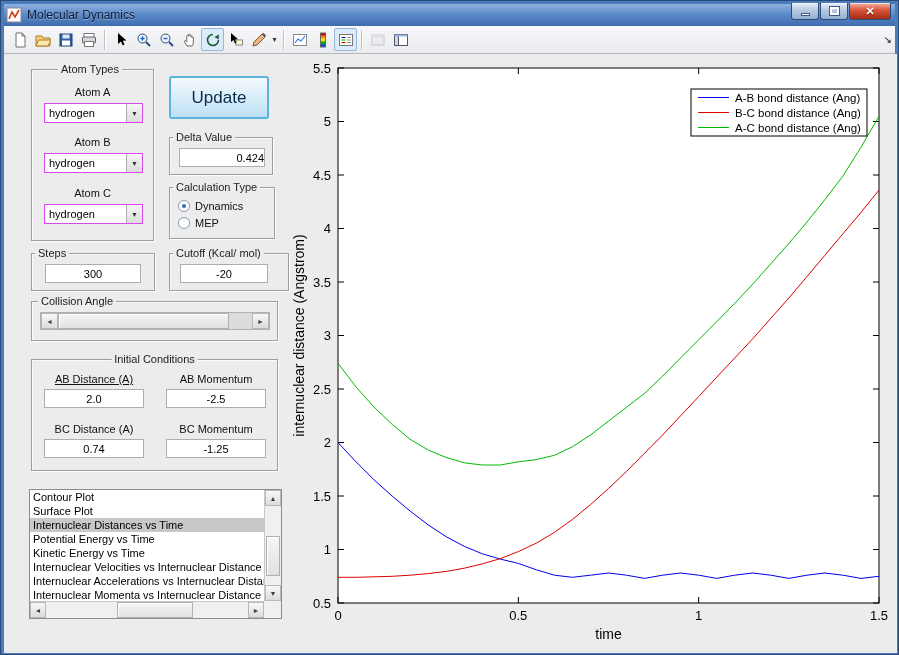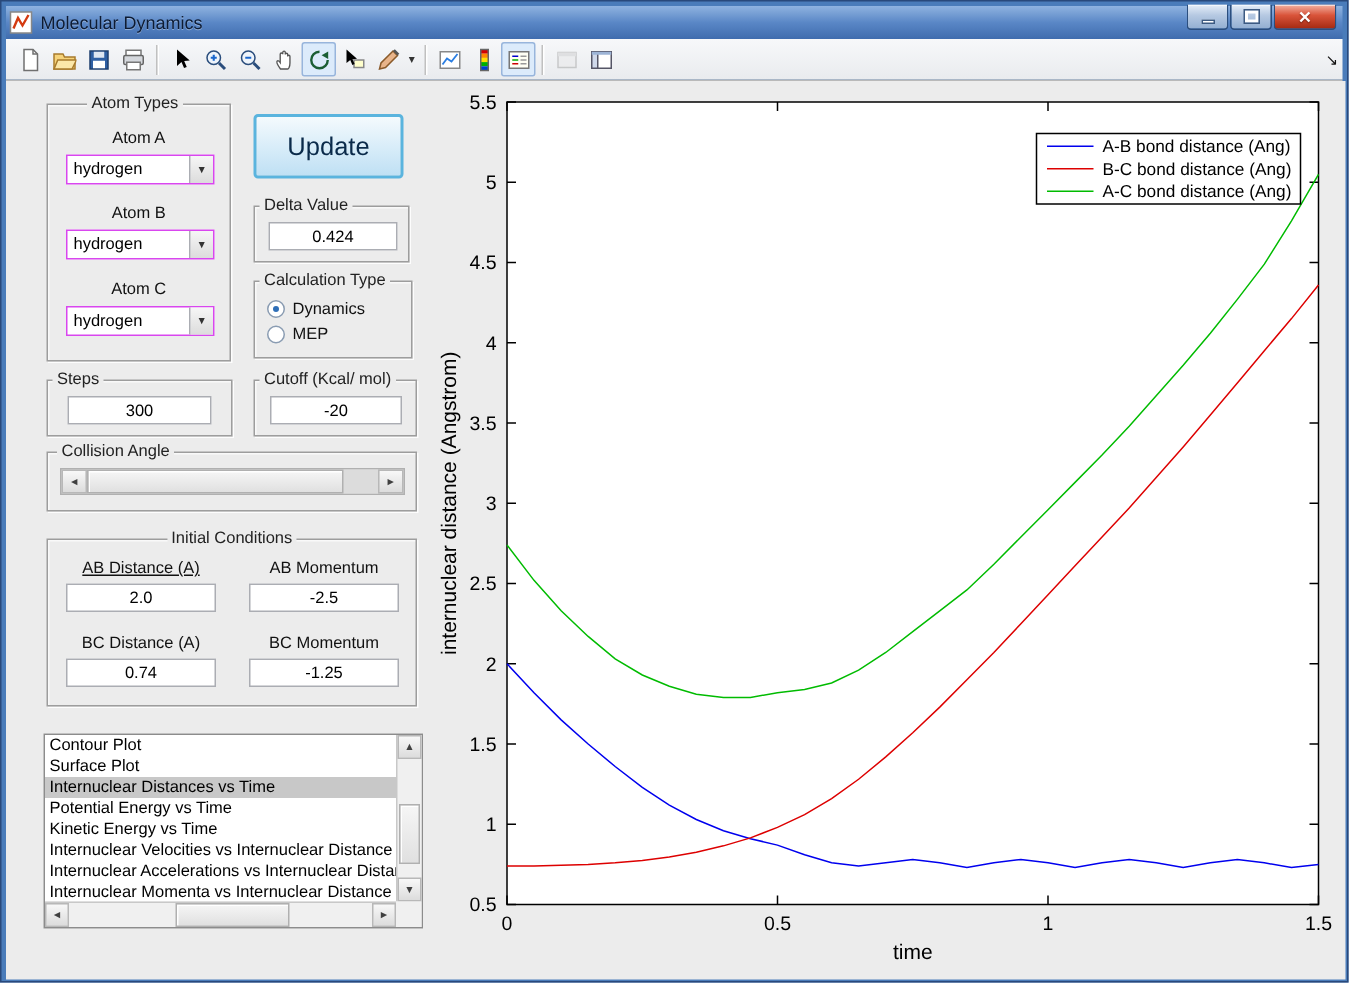--- a/index.html
+++ b/index.html
@@ -230,41 +230,41 @@
       <div class="popup" style="left:12px; top:134px; width:99px;">
         <span class="pval">hydrogen</span>
         <span class="parrow">▼</span>
       </div>
     </div>
 
     <div class="update-btn">Update</div>
 
     <div class="panel" style="left:165px; top:83px; width:104px; height:38px;">
       <span class="ptitle" style="left:3px;">Delta Value</span>
-      <input class="edit" style="left: 9px; top: 10px; width: 86px; height: 19px;" value="0.424">
+      <input class="edit" style="left: 9px; top: 10px; width: 86px; height: 19px; text-align: right;" value="0.424">
     </div>
 
     <div class="panel" style="left:165px; top:133px; width:106px; height:52px;">
       <span class="ptitle" style="left:3px;text-align:right;">Calculation Type</span>
       <div class="radio-row" style="left:8px; top:12px;">
         <span class="radio checked"></span>
         <span class="radio-label">Dynamics</span>
       </div>
       <div class="radio-row" style="left:8px; top:29px;">
         <span class="radio"></span>
         <span class="radio-label">MEP</span>
       </div>
     </div>
 
     <div class="panel" style="left:27px; top:199px; width:124px; height:38px;">
       <span class="ptitle" style="left:3px;">Steps</span>
       <input class="edit" style="left: 13px; top: 10px; width: 96px; height: 19px;" value="300">
     </div>
 
-    <div class="panel" style="left:165px; top:199px; width:109px; height:38px;">
+    <div class="panel" style="left:165px; top:199px; width:120px; height:38px;">
       <span class="ptitle" style="left:3px;">Cutoff (Kcal/ mol)</span>
       <input class="edit" style="left: 10px; top: 10px; width: 88px; height: 19px;" value="-20">
     </div>
 
     <div class="panel" style="left:27px; top:247px; width:247px; height:40px;">
       <span class="ptitle" style="left:6px;text-align:center;">Collision Angle</span>
       <div class="slider" style="left:8px; top:10px; width:230px;">
         <div class="sbtn">◄</div>
         <div class="strack">
           <div class="sthumb" style="left:0; width:88%;"></div>

